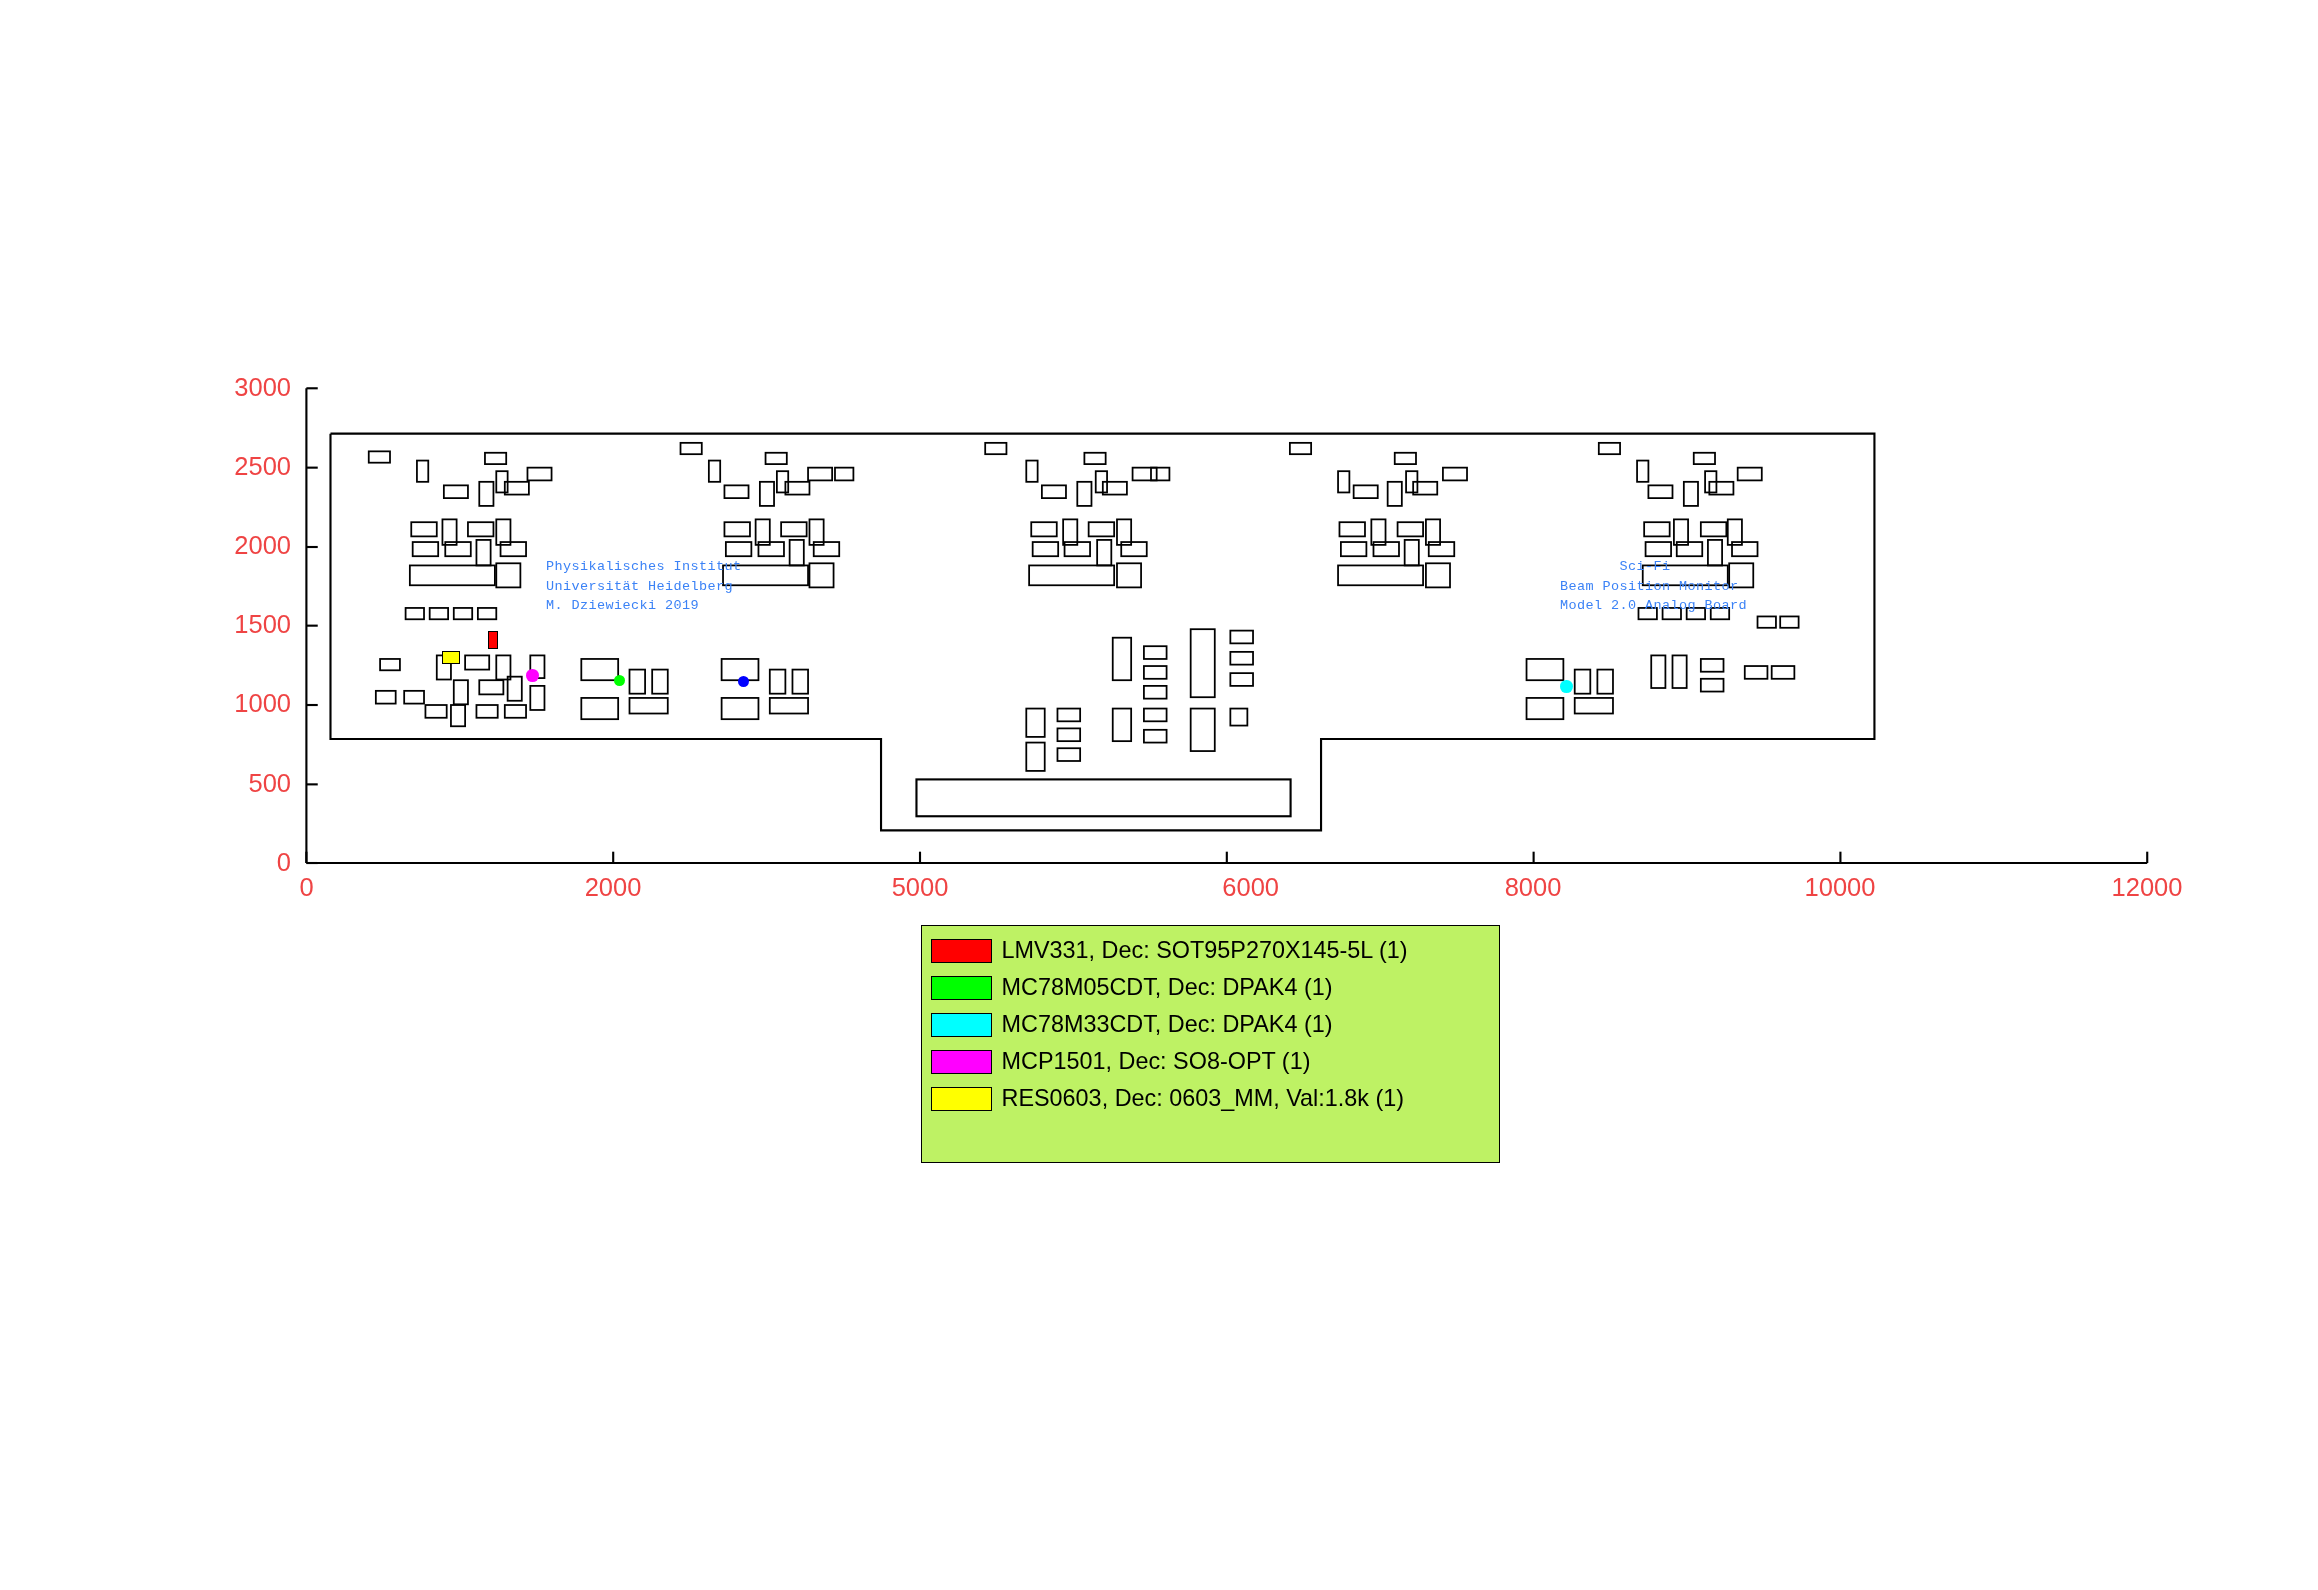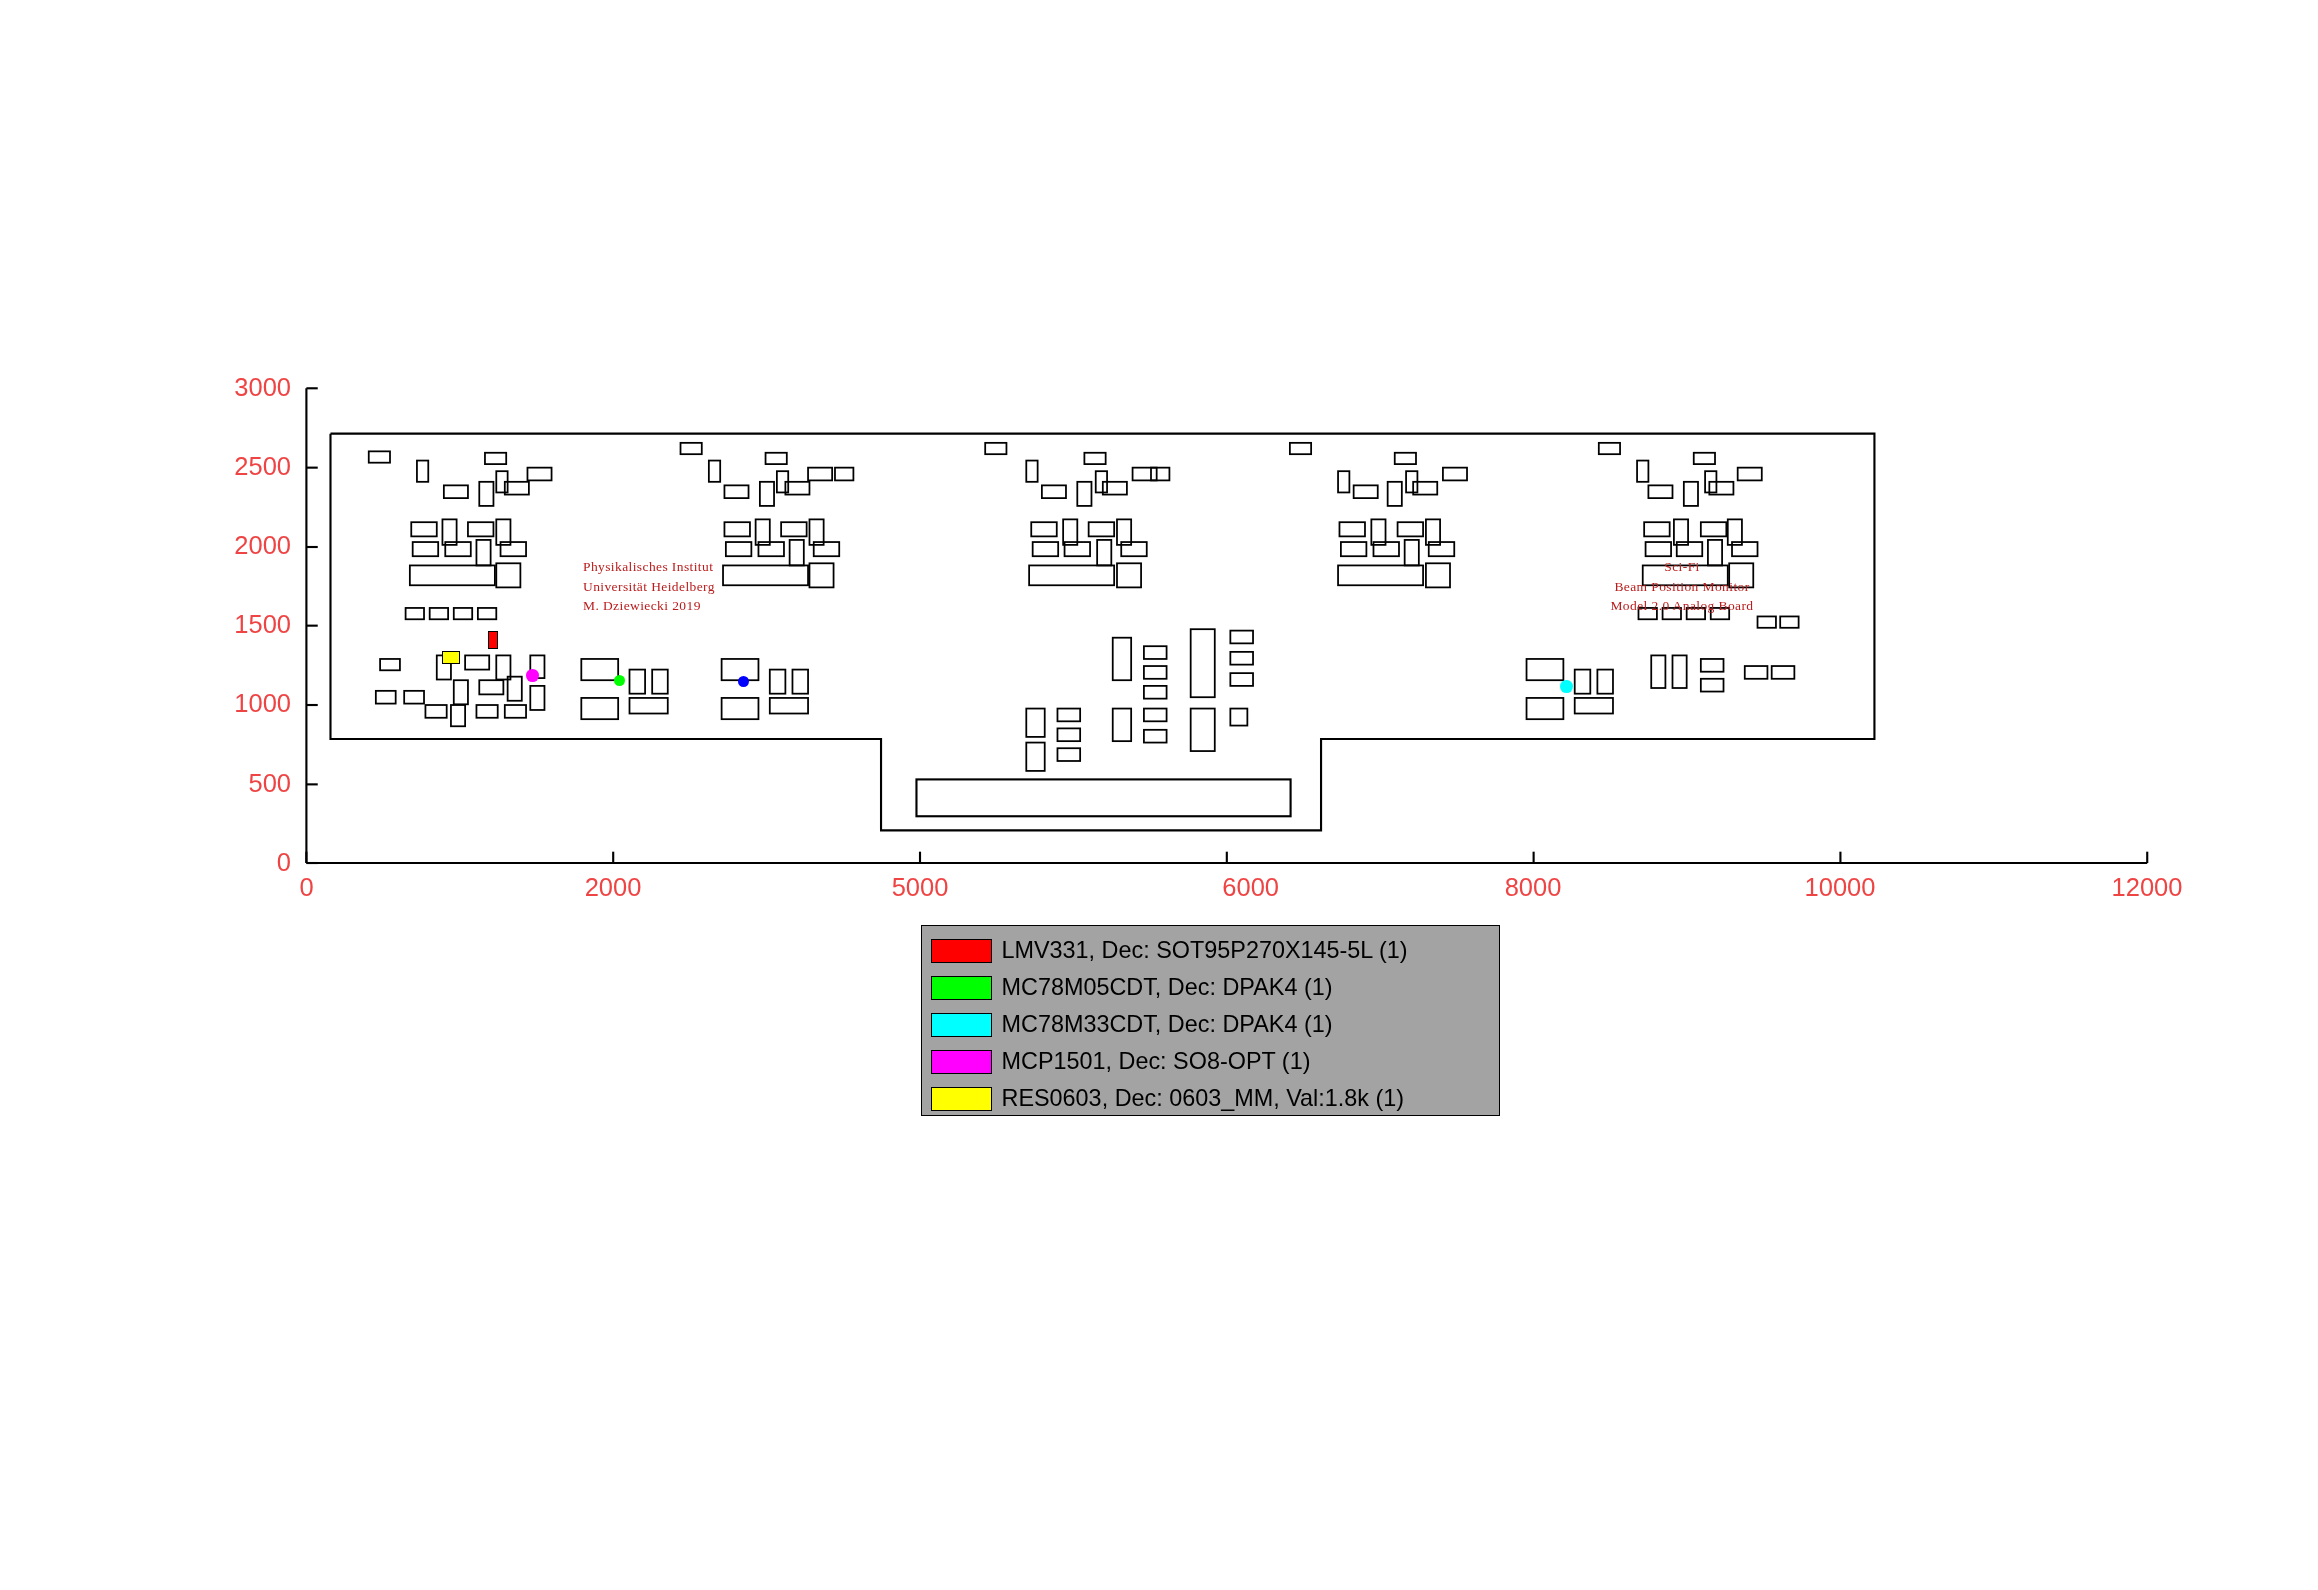--- a/index.html
+++ b/index.html
@@ -5,24 +5,24 @@
   html,body{margin:0;padding:0;background:#ffffff;}
   body{width:2319px;height:1590px;position:relative;font-family:"Liberation Sans",sans-serif;overflow:hidden;}
 
   #plot{position:absolute;left:0;top:0;width:2319px;height:1590px;}
 
   .axis-label{position:absolute;font-family:"Liberation Sans",sans-serif;font-size:25.5px;color:#ef4444;white-space:nowrap;}
   .ylab{text-align:right;}
   .xlab{text-align:center;}
 
   
-  .silk{position:absolute;font-family:Liberation Serif, serif;font-size:13.5px;color:#b91c1c;white-space:nowrap;letter-spacing:0.4px;line-height:1.45;margin-left:37px;}
+  .silk{position:absolute;font-family:Liberation Mono, monospace;font-size:13.5px;color:#3b82f6;white-space:nowrap;letter-spacing:0.4px;line-height:1.45;}
 
   
-  #legend{position:absolute;left:921px;top:925px;width:579px;height:191px;border:1.4px solid #000;background:#a3a3a3;box-sizing:border-box;padding:6.4px 8.5px;}
+  #legend{position:absolute;left:921px;top:925px;width:579px;height:238px;border:1.4px solid #000;background:#bef264;box-sizing:border-box;padding:6.4px 8.5px;}
   .legend-row{display:flex;align-items:center;height:37px;}
   .swatch{width:61px;height:23.4px;border:0.7px solid #000;box-sizing:border-box;flex:0 0 auto;}
   .legend-text{margin-left:10px;font-family:"Liberation Sans",sans-serif;font-size:23.4px;color:#000;white-space:nowrap;}
   .dot{position:absolute;border-radius:50%;}
   .cpad{position:absolute;box-sizing:border-box;}
 </style>
 </head>
 <body>
 
 <div id="plot">

